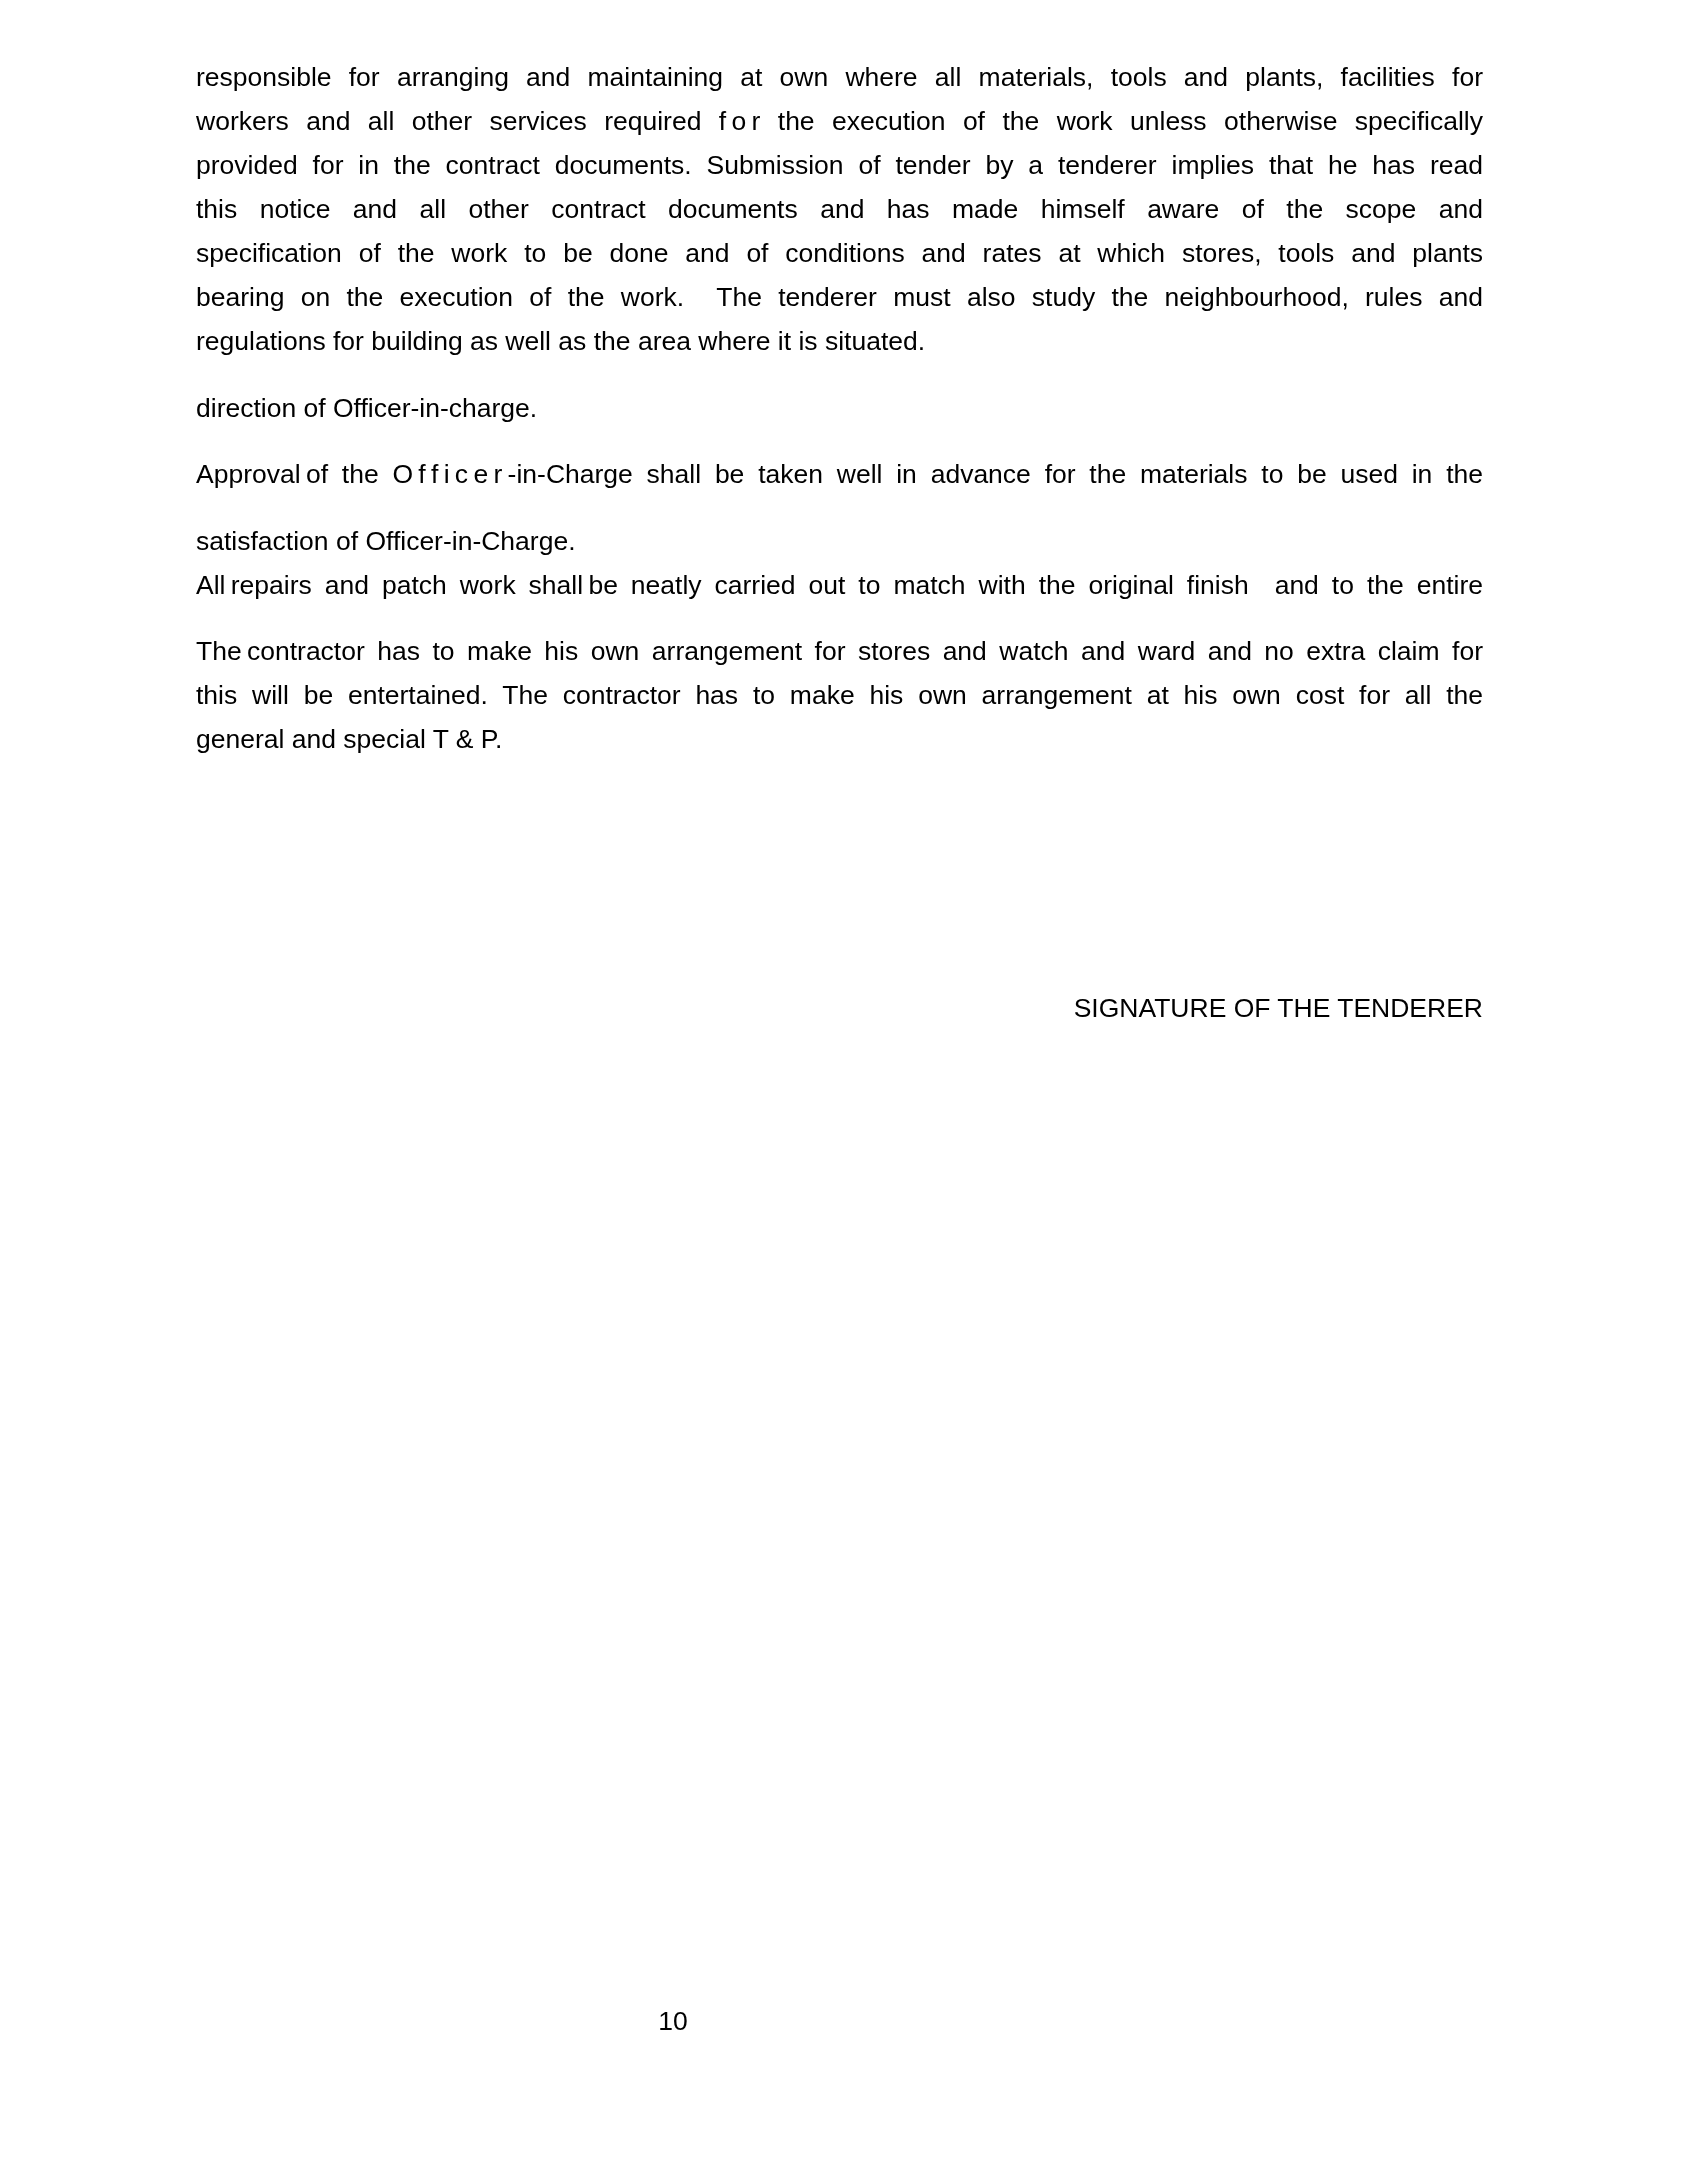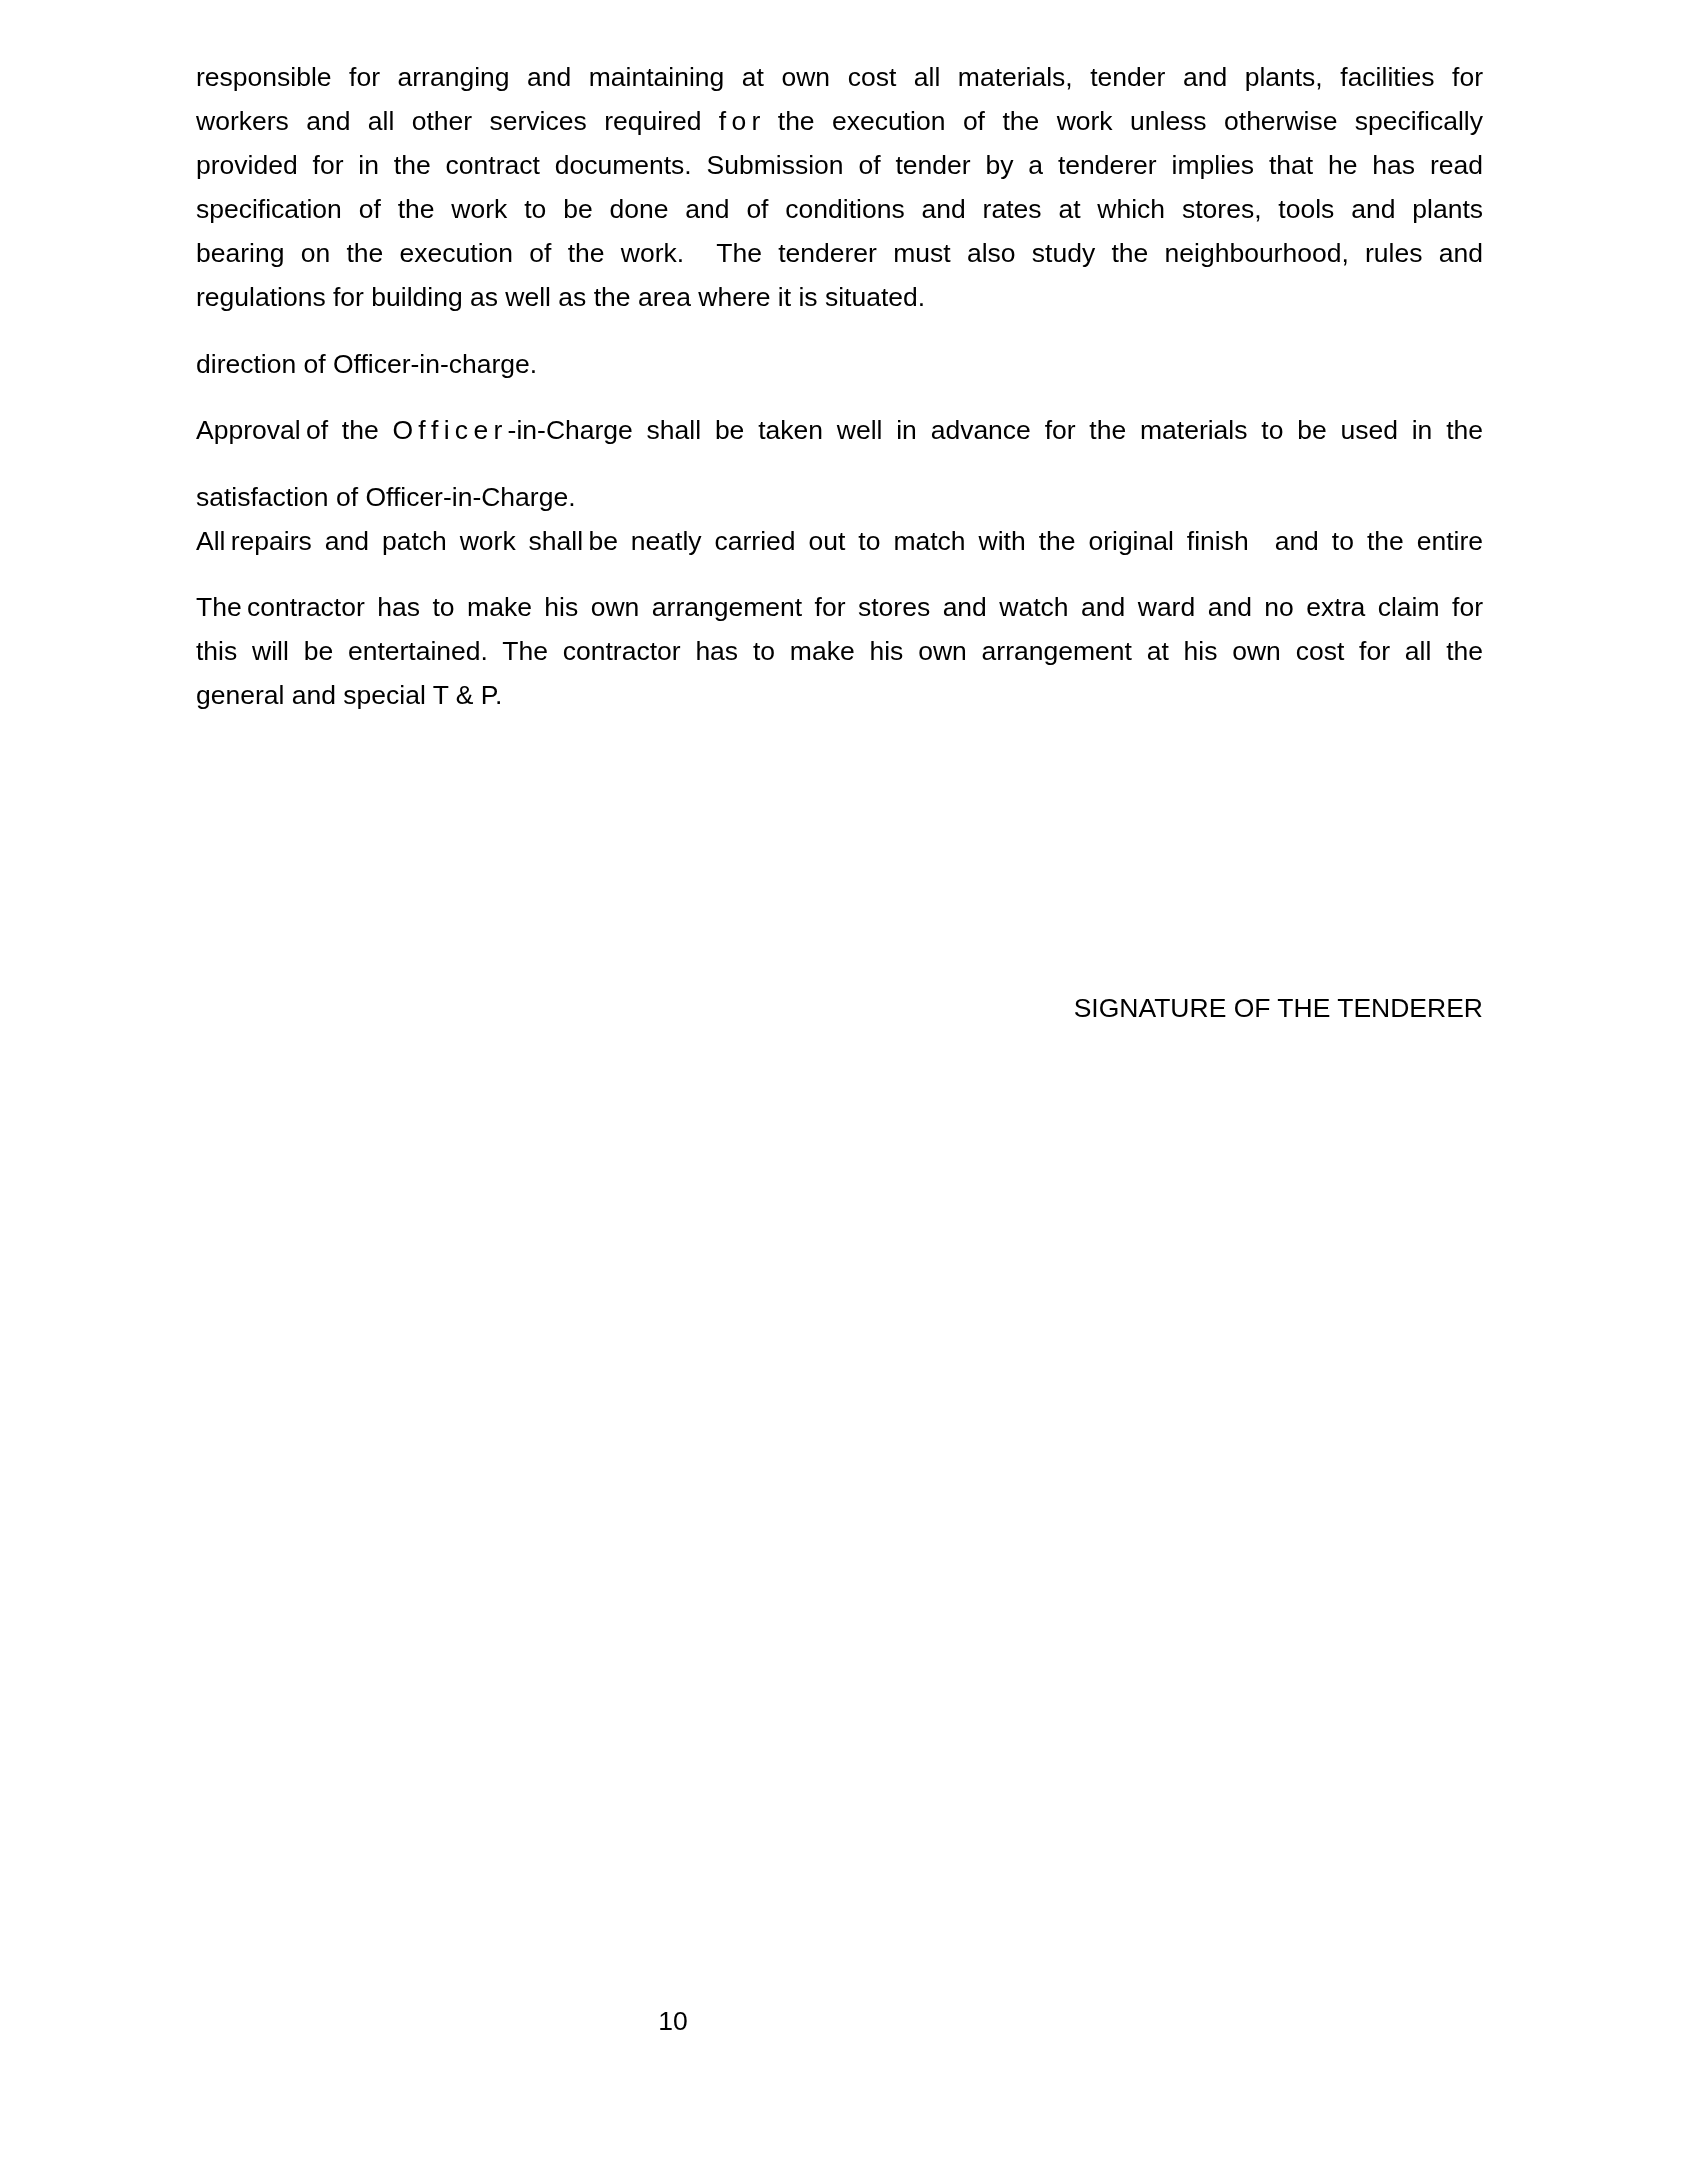--- a/index.html
+++ b/index.html
@@ -51,23 +51,24 @@
     width: 1346px;
     text-align: center;
   }
 </style>
 </head>
 <body>
 
 <div class="page">
   <div class="content">
       <div class="para">
-        <div class="line">responsible for arranging and maintaining at own cost all materials, tender and plants, facilities for</div>
+        <div class="line">responsible for arranging and maintaining at own where all materials, tools and plants, facilities for</div>
         <div class="line">workers and all other services required f o r the execution of the work unless otherwise specifically</div>
         <div class="line">provided for in the contract documents. Submission of tender by a tenderer implies that he has read</div>
+        <div class="line">this notice and all other contract documents and has made himself aware of the scope and</div>
         <div class="line">specification of the work to be done and of conditions and rates at which stores, tools and plants</div>
         <div class="line">bearing on the execution of the work.&nbsp; The tenderer must also study the neighbourhood, rules and</div>
         <div class="line last">regulations for building as well as the area where it is situated.</div>
       </div>
       <div class="para">
         <div class="line last">direction of Officer-in-charge.</div>
       </div>
       <div class="para">
         <div class="line">Approval of the O f f i c e r -in-Charge shall be taken well in advance for the materials to be used in the</div>
       </div>

